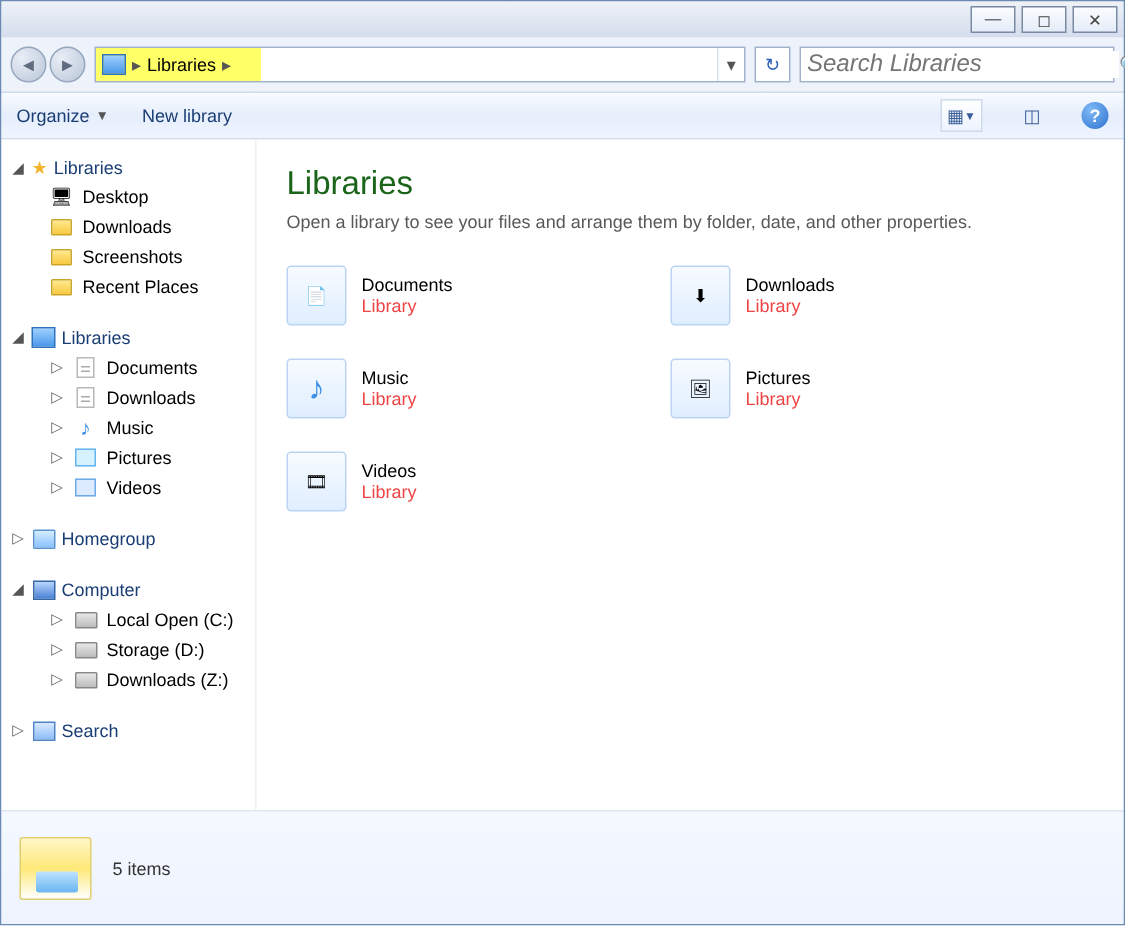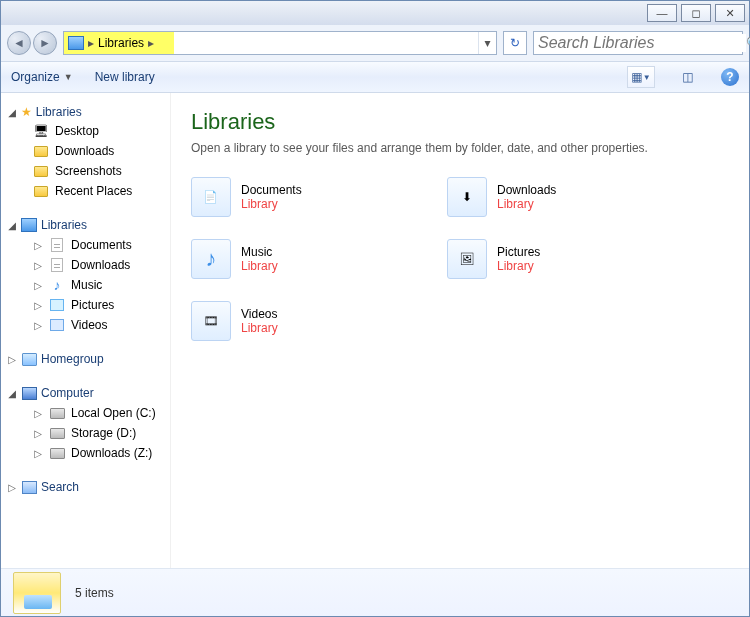--- a/index.html
+++ b/index.html
@@ -45,21 +45,21 @@
   .content { flex:1; padding:16px 20px; overflow:auto; }
   .lib-title { color:#1b651b; font-size:22px; font-weight:400; margin-bottom:6px; }
   .lib-sub { color:#595959; margin-bottom:20px; }
   .libgrid { display:grid; grid-template-columns: 240px 240px; row-gap:18px; column-gap:16px; }
   .libitem { display:flex; align-items:center; gap:10px; height:44px; cursor:default; }
   .libicon { width:40px;height:40px;display:flex;align-items:center;justify-content:center;background:linear-gradient(#f7fbff,#dfeeff);border:1px solid #bcd4f3;border-radius:3px;}
   .libname { color:#000; }
   .libtype { color:#ef4444; }
 
   
-  .details { height:48px; border-top:1px solid #dfe7f2; background:linear-gradient(#f4f8ff,#eef3ff); display:flex; align-items:center; padding:0 12px; gap:14px;}
+  .details { height:76px; border-top:1px solid #dfe7f2; background:linear-gradient(#f4f8ff,#eef3ff); display:flex; align-items:center; padding:0 12px; gap:14px;}
   .details .thumb { width:48px;height:42px;background:linear-gradient(#fff6c8,#ffe978 50%,#fff);border:1px solid #dfcf6e;border-radius:2px; position:relative;}
   .details .thumb::after{content:"";position:absolute;bottom:4px;left:10px;width:28px;height:14px;background:linear-gradient(#bfe2ff,#69b6f2);border-radius:2px;}
   .details .txt{color:#333;}
   
   
   .foldermini{width:14px;height:11px;background:linear-gradient(#ffe98f,#f8c940);border:1px solid #c9a62a;border-radius:1px;display:inline-block;}
   .docicon{width:12px;height:14px;background:#fff;border:1px solid #b8b8b8;display:inline-block;position:relative;}
   .docicon::after{content:"";position:absolute;left:2px;right:2px;top:2px;height:1px;box-shadow:0 0 #aaa,0 3px #aaa,0 6px #aaa;}
   .star{color:#f5b32b;}
   .librarystack{width:16px;height:14px;background:linear-gradient(#9ed0ff,#4a98e9);border:1px solid #2f72bd;display:inline-block;}

